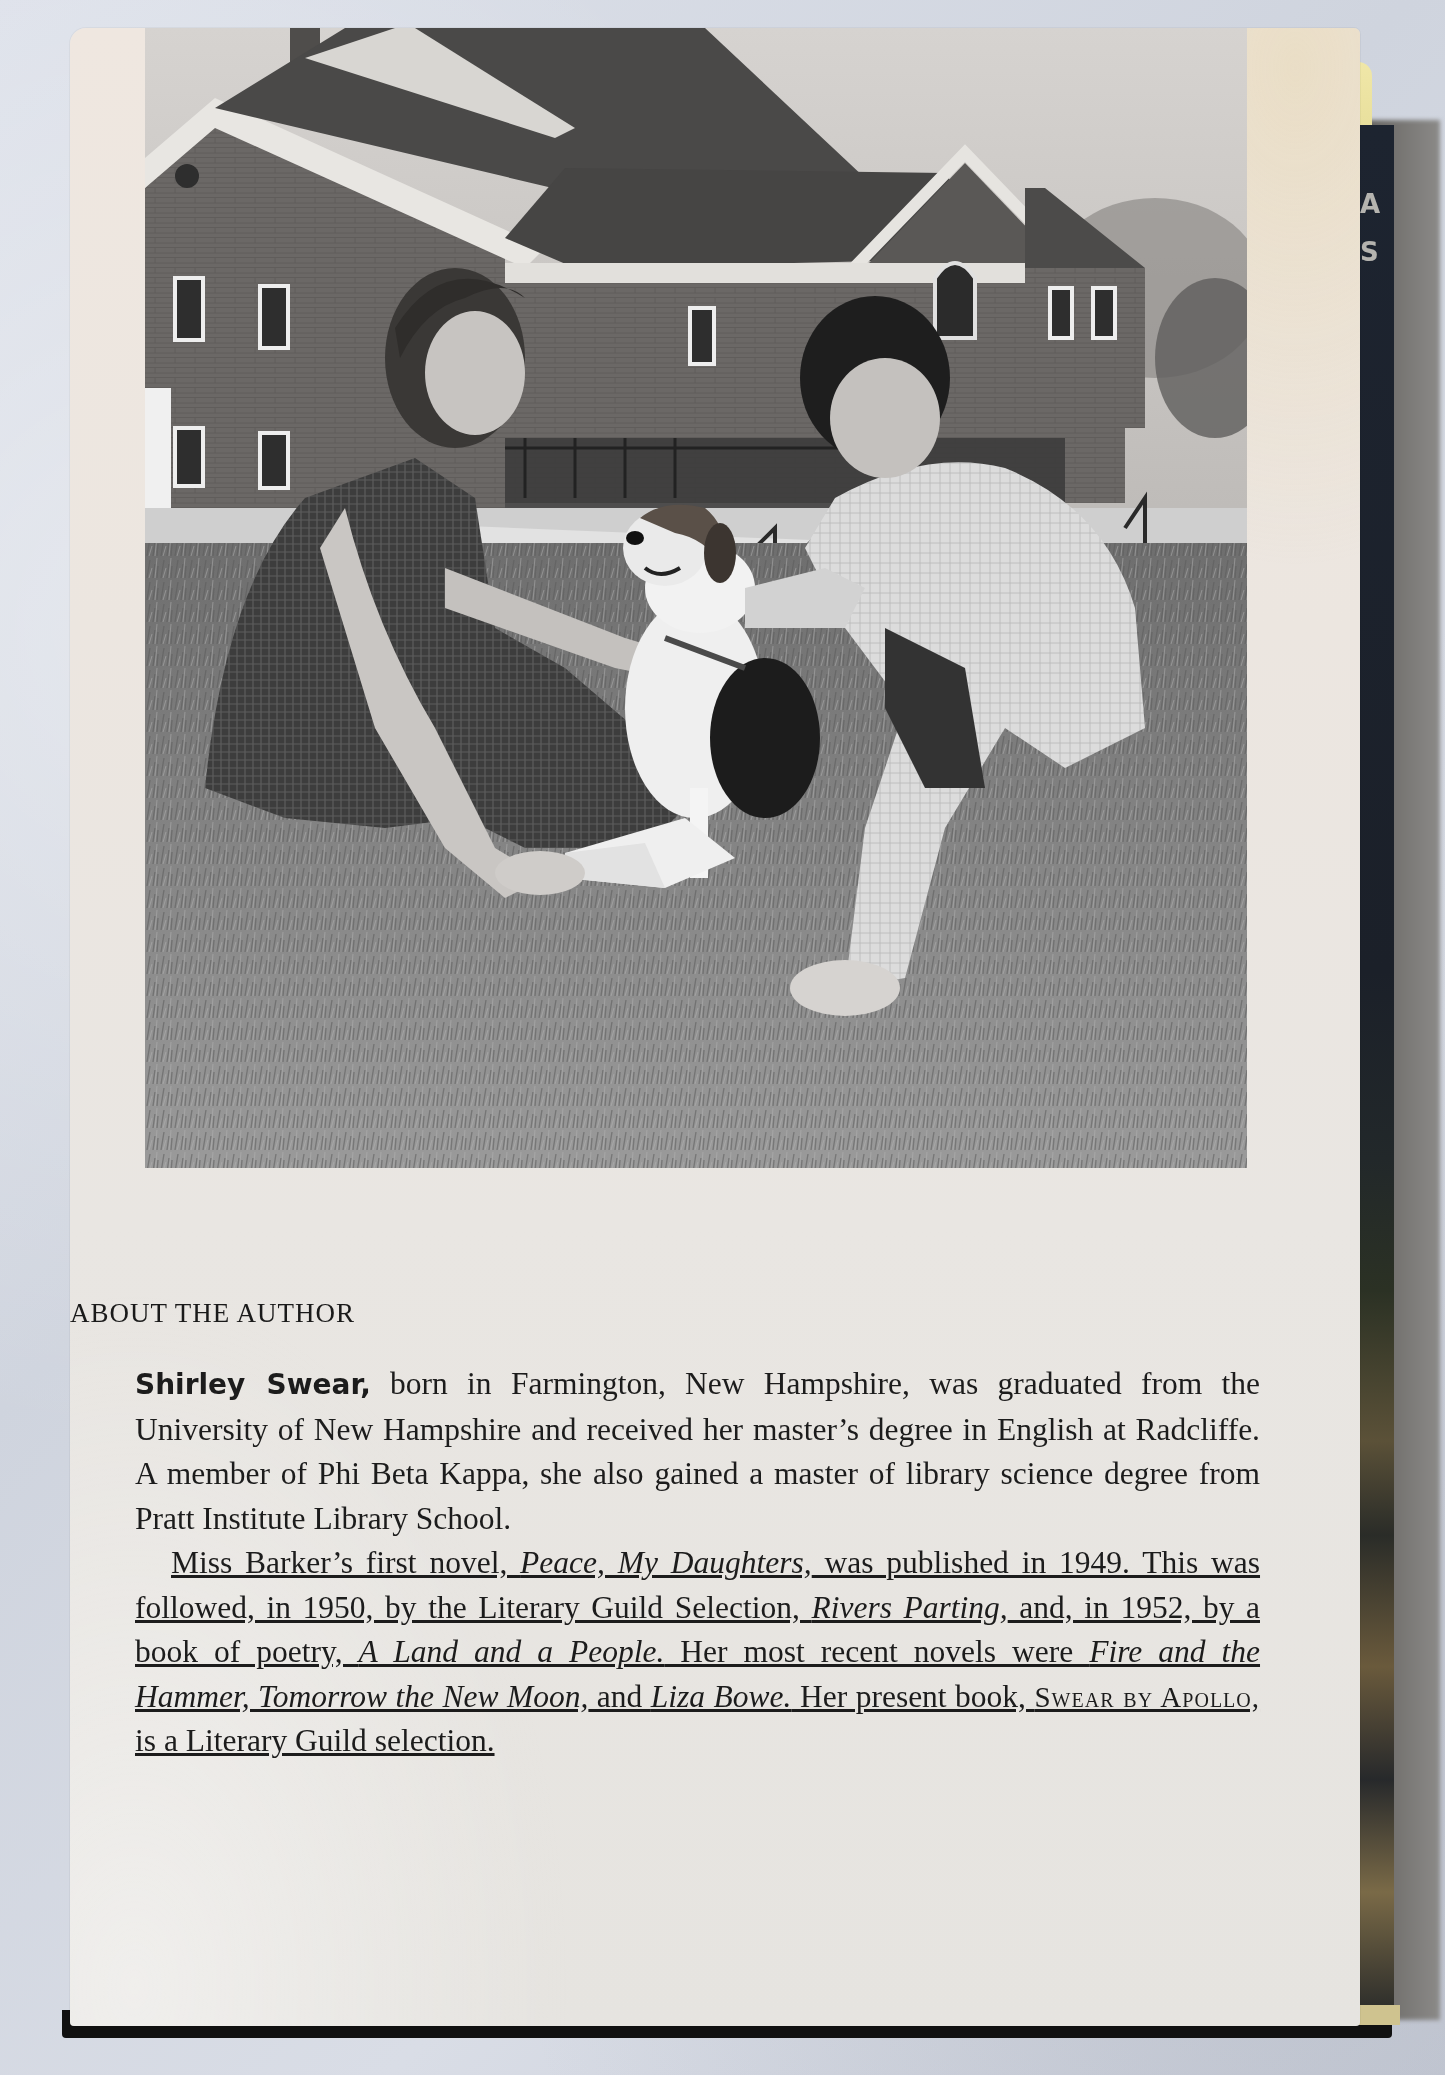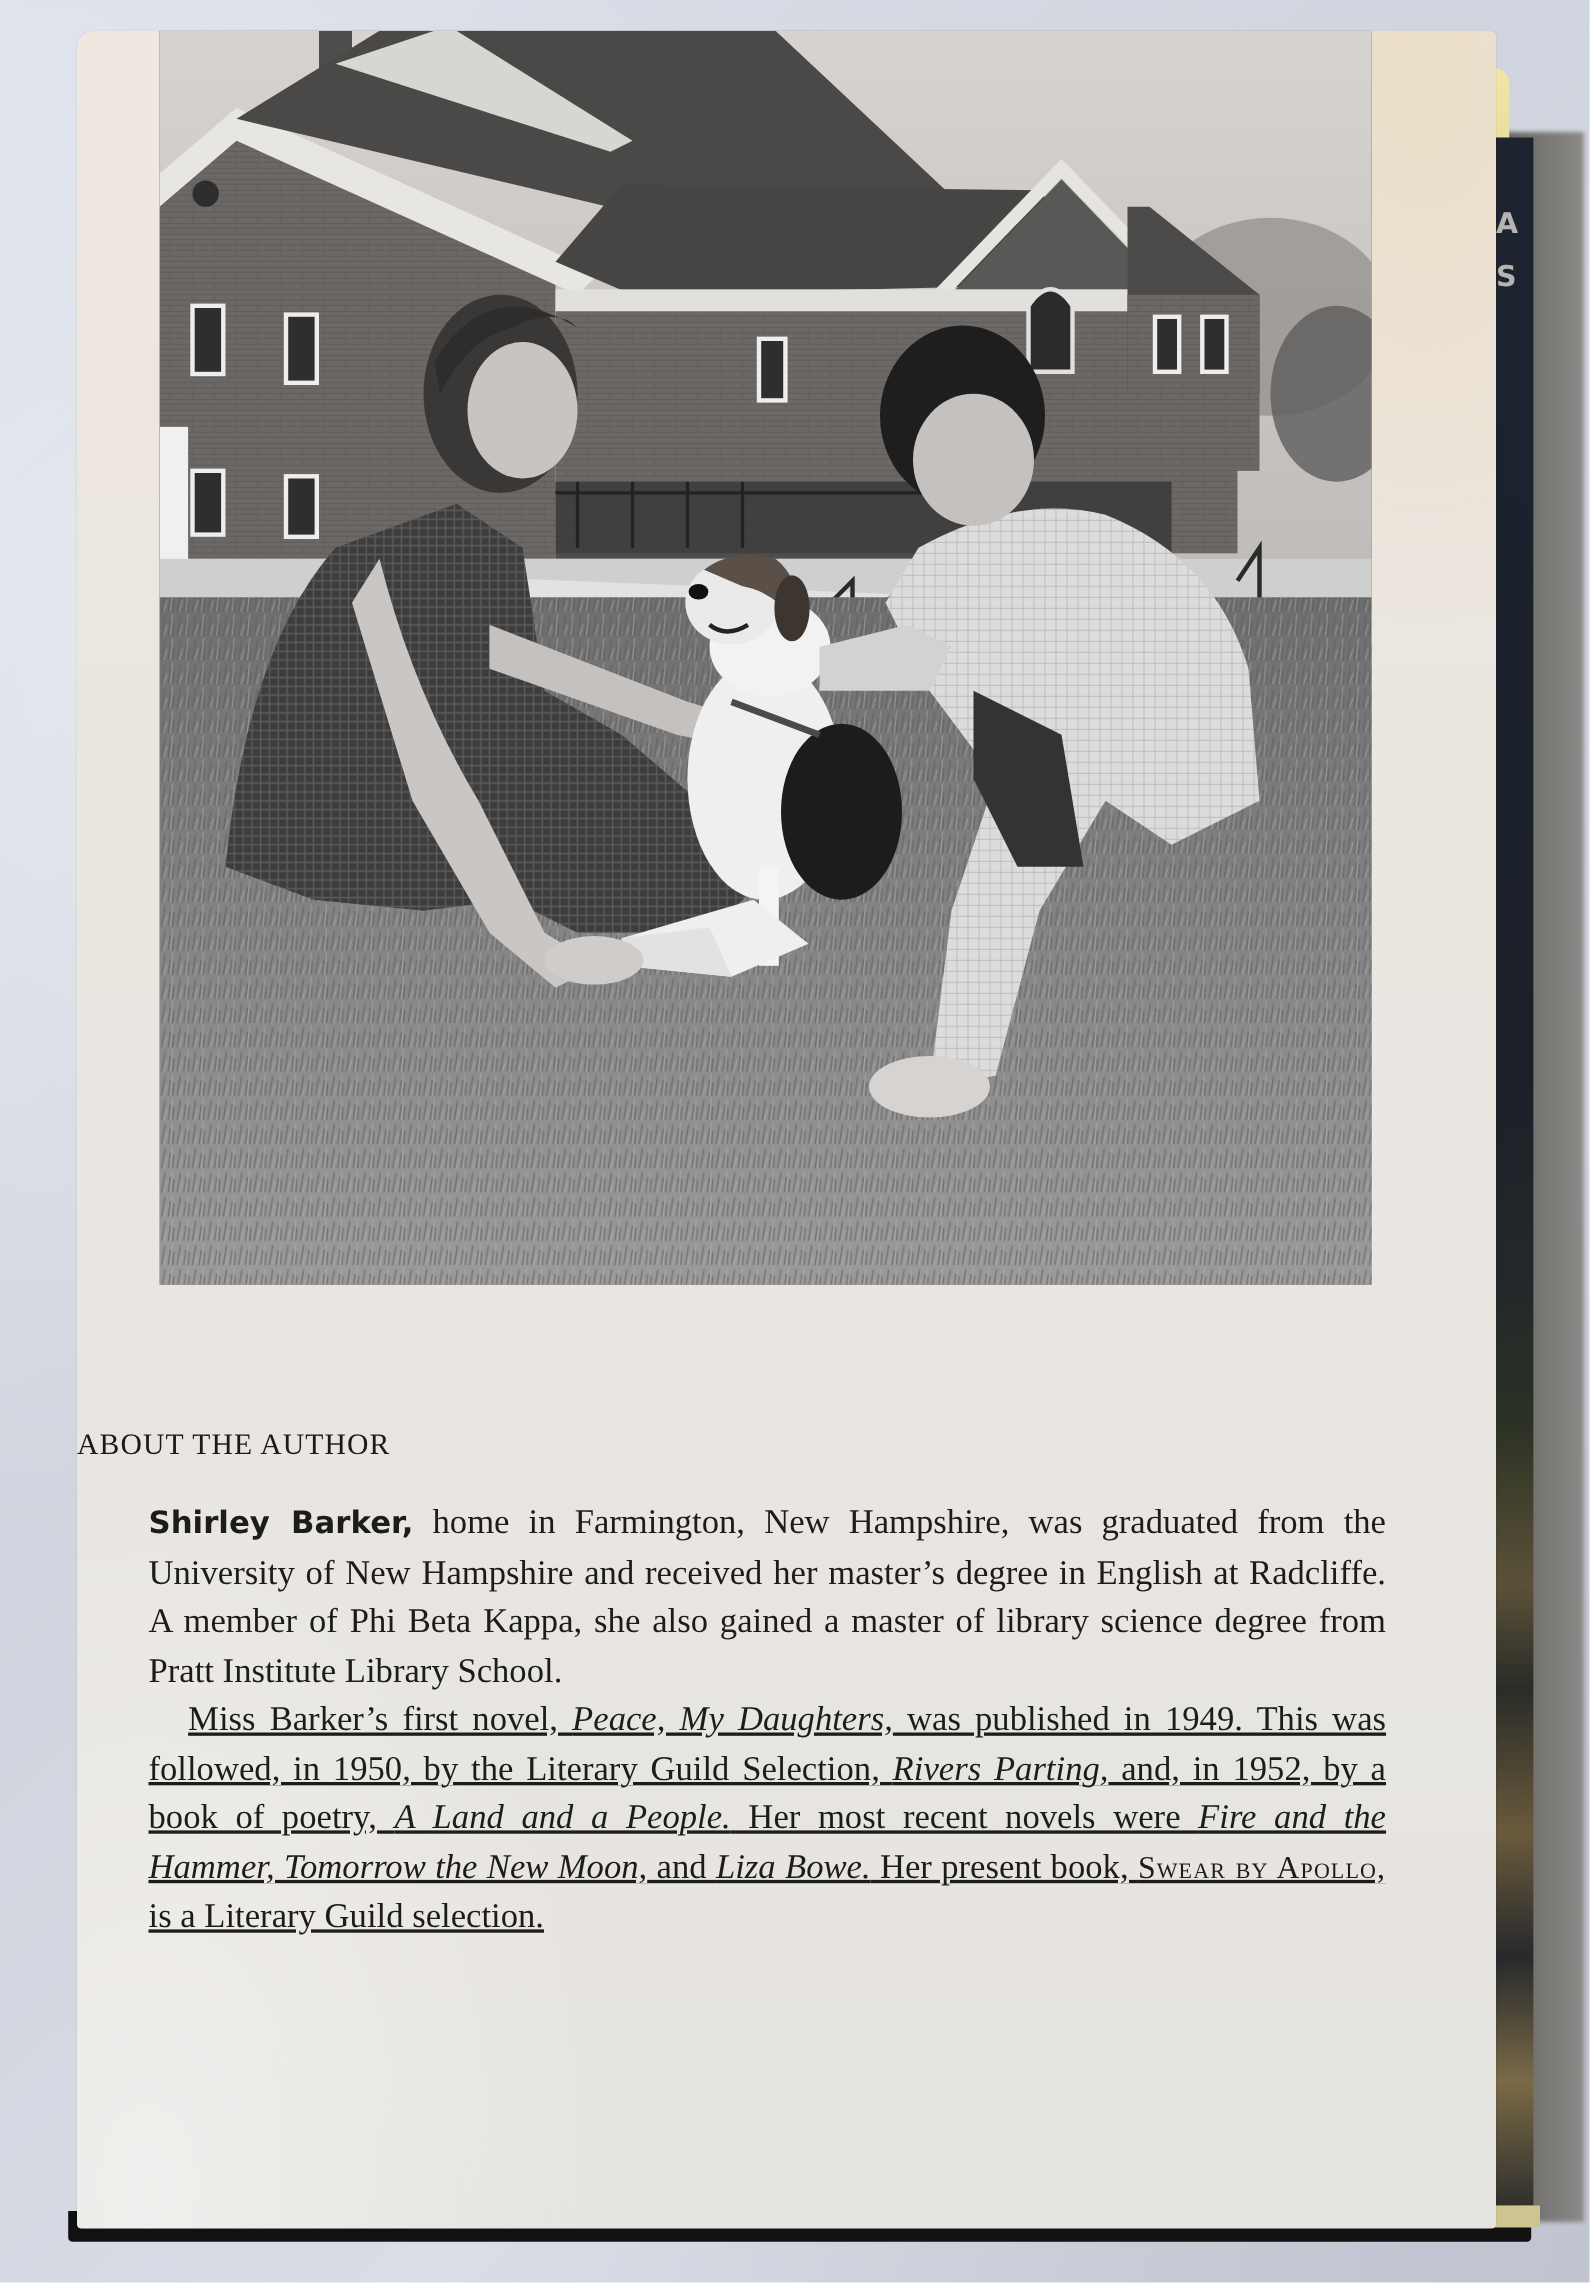--- a/index.html
+++ b/index.html
@@ -219,15 +219,15 @@
     <polygon points="420,825 540,790 590,830 520,860 420,850" fill="#efefef"></polygon>
     <polygon points="420,825 500,815 520,860 420,850" fill="#e2e2e2"></polygon>
 
     <ellipse cx="395" cy="845" rx="45" ry="22" fill="#cfccc9"></ellipse>
   </svg>
 </div>
 
 <div class="heading">ABOUT THE AUTHOR</div>
 
 <div class="body-text">
-  <p><span class="name-bold">Shirley Barker,</span><span> home in Farmington, New Hampshire, was graduated from the University of New Hampshire and received her master’s degree in English at Radcliffe. A member of Phi Beta Kappa, she also gained a master of library science degree from Pratt Institute Library School.</span></p>
+  <p><span class="name-bold">Shirley Swear,</span><span> born in Farmington, New Hampshire, was graduated from the University of New Hampshire and received her master’s degree in English at Radcliffe. A member of Phi Beta Kappa, she also gained a master of library science degree from Pratt Institute Library School.</span></p>
   <p class="indent"><span>Miss Barker’s first novel, </span><span class="it">Peace, My Daughters,</span><span> was published in 1949. This was followed, in 1950, by the Literary Guild Selection, </span><span class="it">Rivers Parting,</span><span> and, in 1952, by a book of poetry, </span><span class="it">A Land and a People.</span><span> Her most recent novels were </span><span class="it">Fire and the Hammer, Tomorrow the New Moon,</span><span> and </span><span class="it">Liza Bowe.</span><span> Her present book, </span><span class="sc">Swear by Apollo,</span><span> is a Literary Guild selection.</span></p>
 </div>
 
 </body></html>

